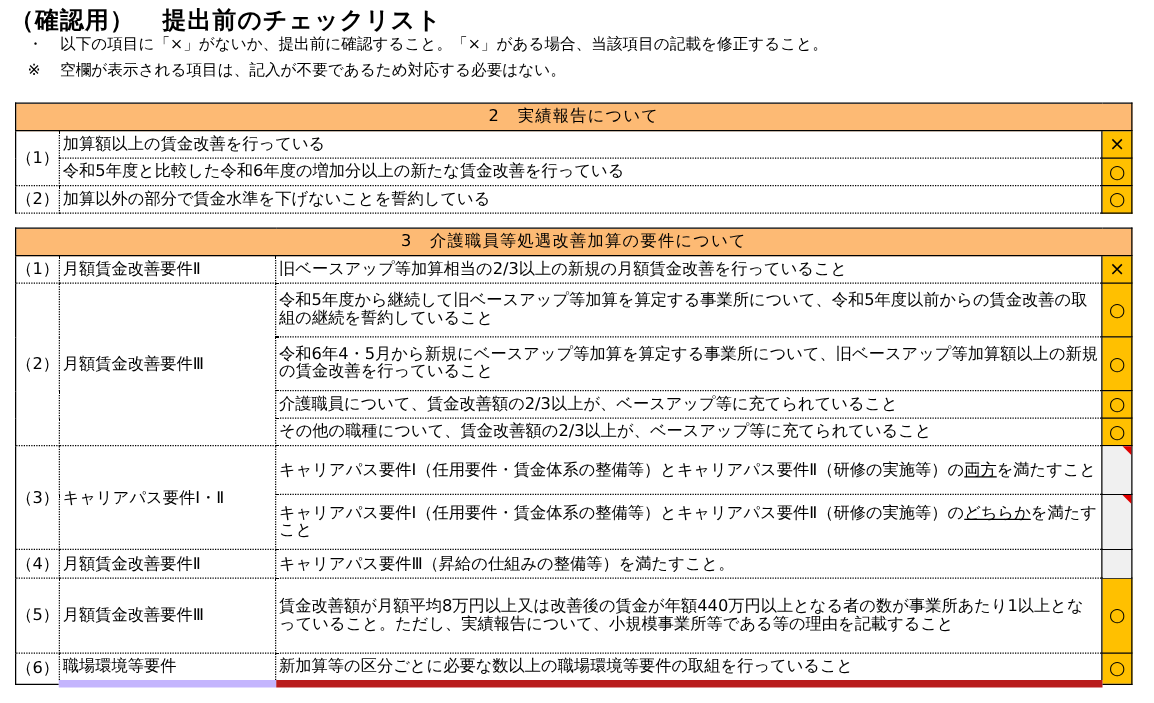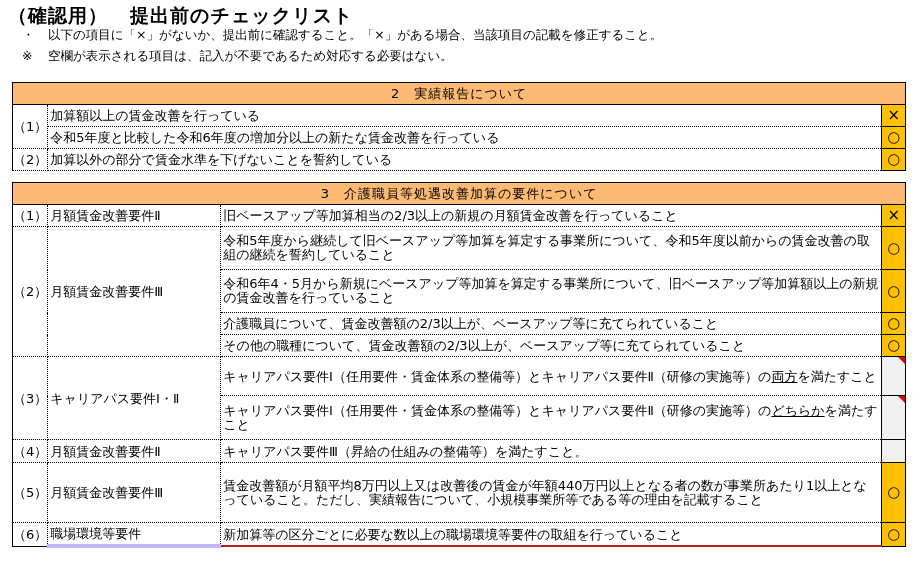--- a/index.html
+++ b/index.html
@@ -125,18 +125,18 @@
 
   <tr style="height:60px">
     <td class="num">（5）</td>
     <td>月額賃金改善要件Ⅲ</td>
     <td class="txt2">賃金改善額が月額平均8万円以上又は改善後の賃金が年額440万円以上となる者の数が事業所あたり1以上となっていること。ただし、実績報告について、小規模事業所等である等の理由を記載すること</td>
     <td class="st on">○</td>
   </tr>
 
   <tr style="height:22px">
     <td class="num" style="border-bottom:1px solid #000">（6）</td>
-    <td style="border-bottom:4px solid #c4b5fd">職場環境等要件</td>
-    <td style="border-bottom:2px solid #b91c1c">新加算等の区分ごとに必要な数以上の職場環境等要件の取組を行っていること</td>
+    <td style="border-bottom:6px solid #c4b5fd">職場環境等要件</td>
+    <td style="border-bottom:6px solid #b91c1c">新加算等の区分ごとに必要な数以上の職場環境等要件の取組を行っていること</td>
     <td class="st on">○</td>
   </tr>
 </tbody>
   </table>
 
 </body></html>

